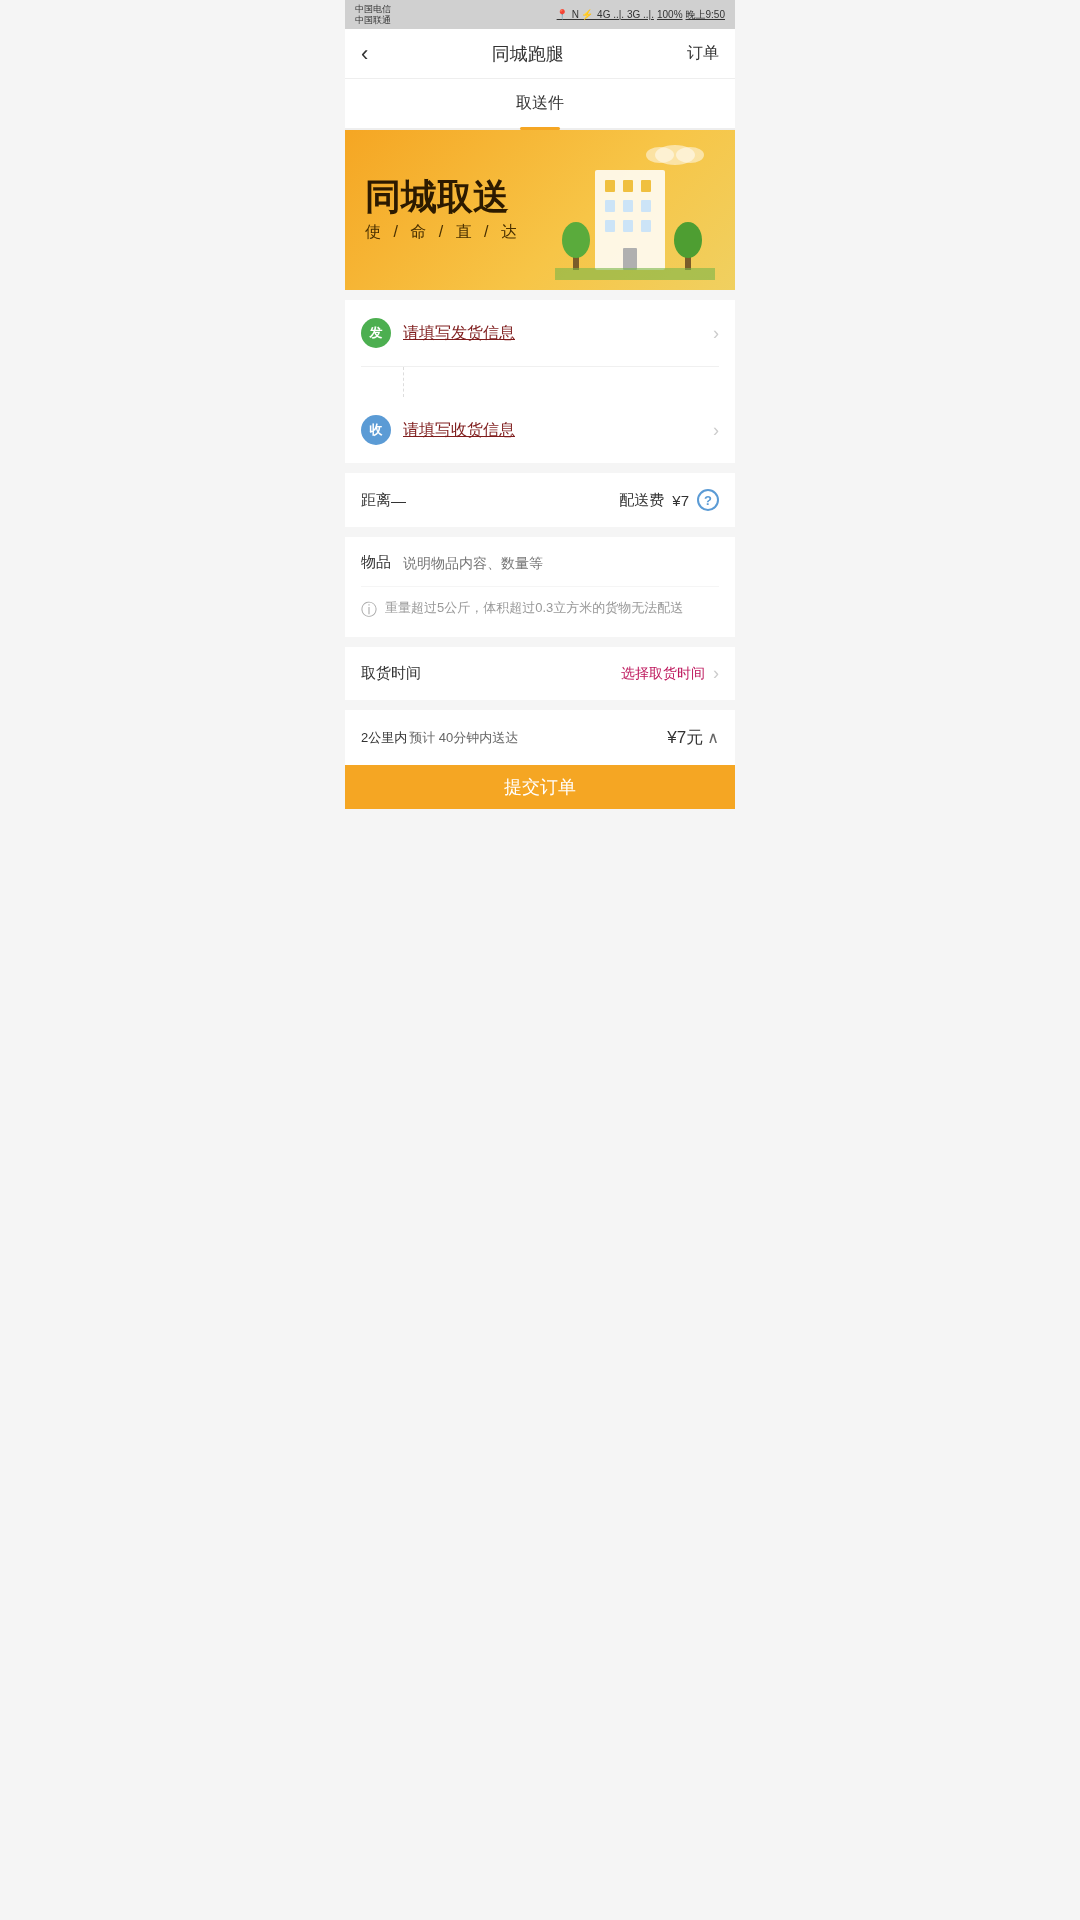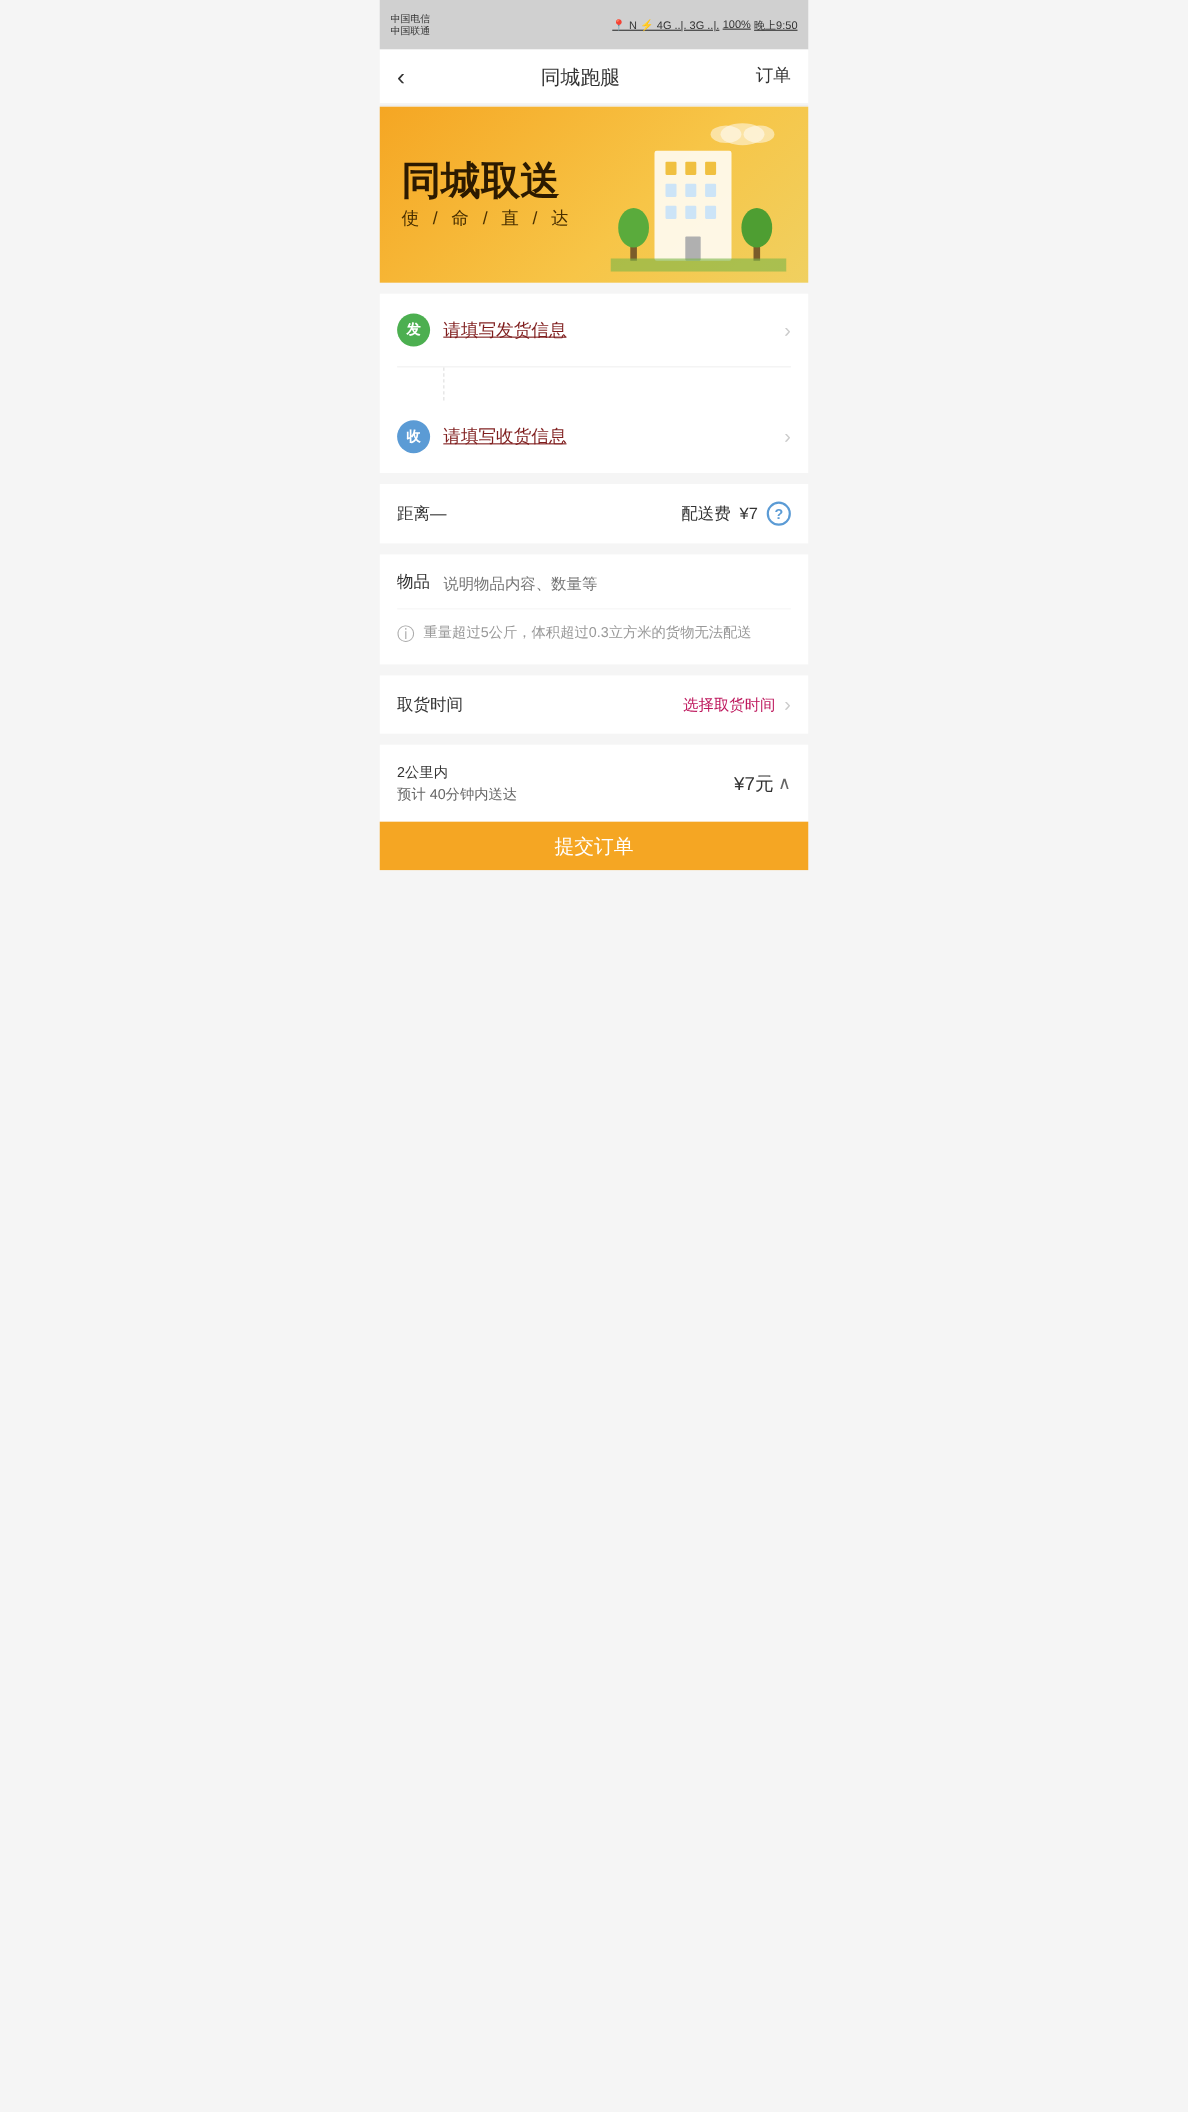--- a/index.html
+++ b/index.html
@@ -9,21 +9,21 @@
       min-height: 100vh;
       font-family: -apple-system, "PingFang SC", "Microsoft YaHei", sans-serif;
       background: #f5f5f5;
       margin: 0 auto;
       position: relative;
     }
 
     
     .status-bar {
       background: #d0d0d0;
-      height: 45px;
+      height: 29px;
       display: flex;
       align-items: center;
       justify-content: space-between;
       padding: 0 10px;
       font-size: 11px;
       color: #333;
     }
     .status-left { display: flex; flex-direction: column; font-size: 9px; line-height: 1.2; }
     .status-right { display: flex; align-items: center; gap: 3px; font-size: 10px; text-decoration: underline; }
 
@@ -292,21 +292,21 @@
     .footer-summary {
       background: #fff;
       margin-top: 10px;
       padding: 16px;
       display: flex;
       align-items: center;
       justify-content: space-between;
     }
     .footer-distance-info {
       display: flex;
-      flex-direction: column;
+      flex-direction: row;
       gap: 2px;
     }
     .footer-distance-label {
       font-size: 13px;
       color: #333;
     }
     .footer-eta {
       font-size: 13px;
       color: #666;
     }
@@ -358,20 +358,23 @@
   </div>
 </div>
 
 <div class="nav-bar">
   <span class="nav-back">‹</span>
   <span class="nav-title">同城跑腿</span>
   <span class="nav-action">订单</span>
 </div>
 
 <div class="tabs">
+  <div class="tab-item active">
+    <span>取送件</span>
+  </div>
 </div>
 
 <div class="banner">
   <div class="banner-text-area">
     <div class="banner-title">同城取送</div>
     <div class="banner-subtitle">使 / 命 / 直 / 达</div>
   </div>
 
   <div class="banner-building">
     <svg viewBox="0 0 160 140" xmlns="http://www.w3.org/2000/svg">

